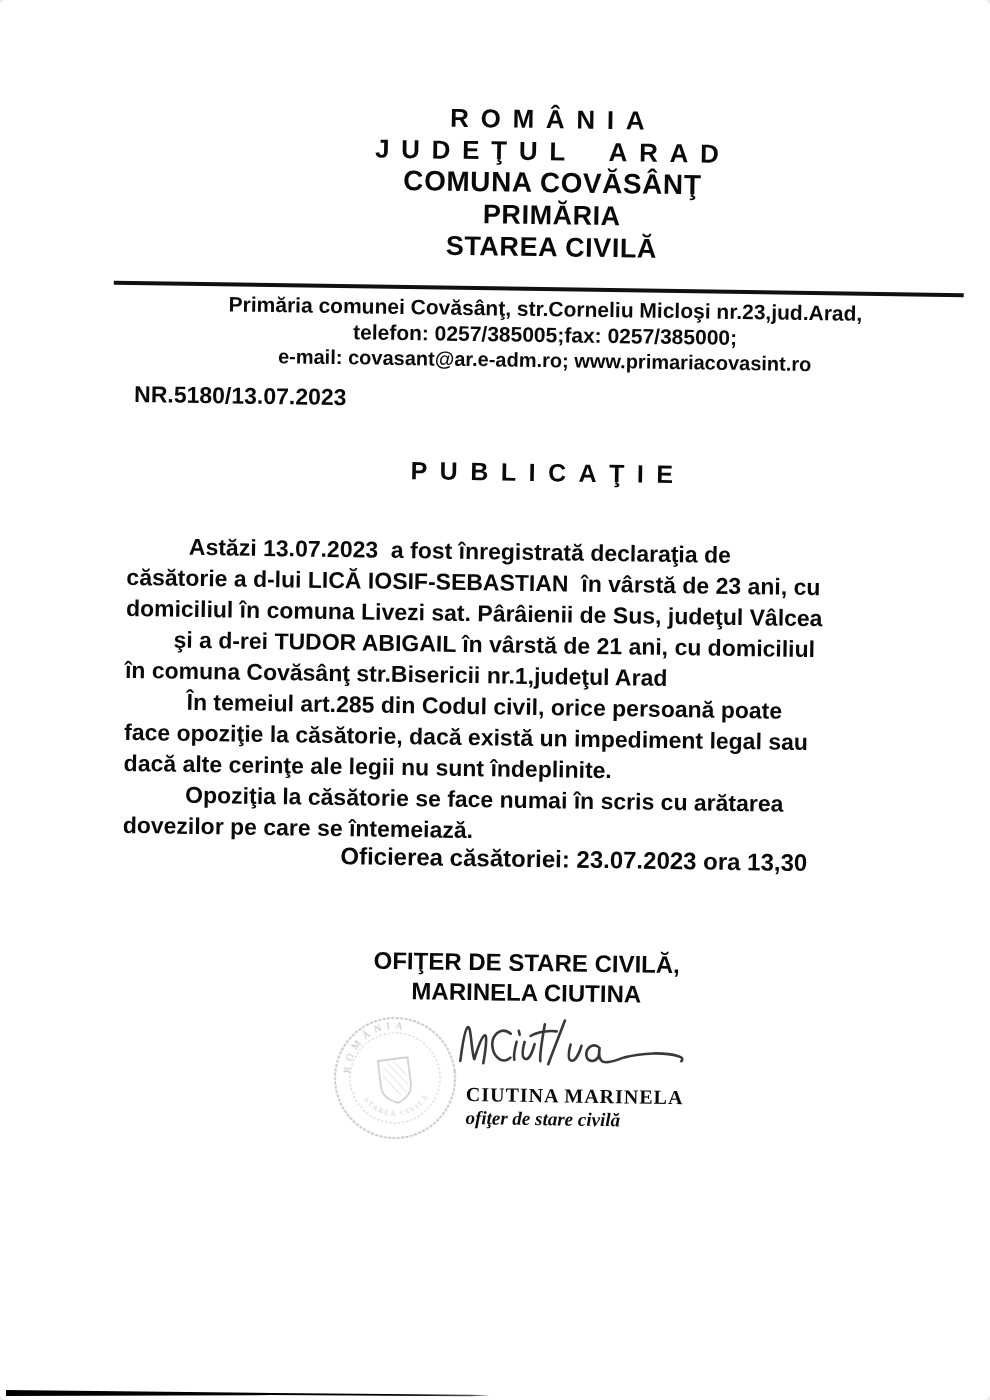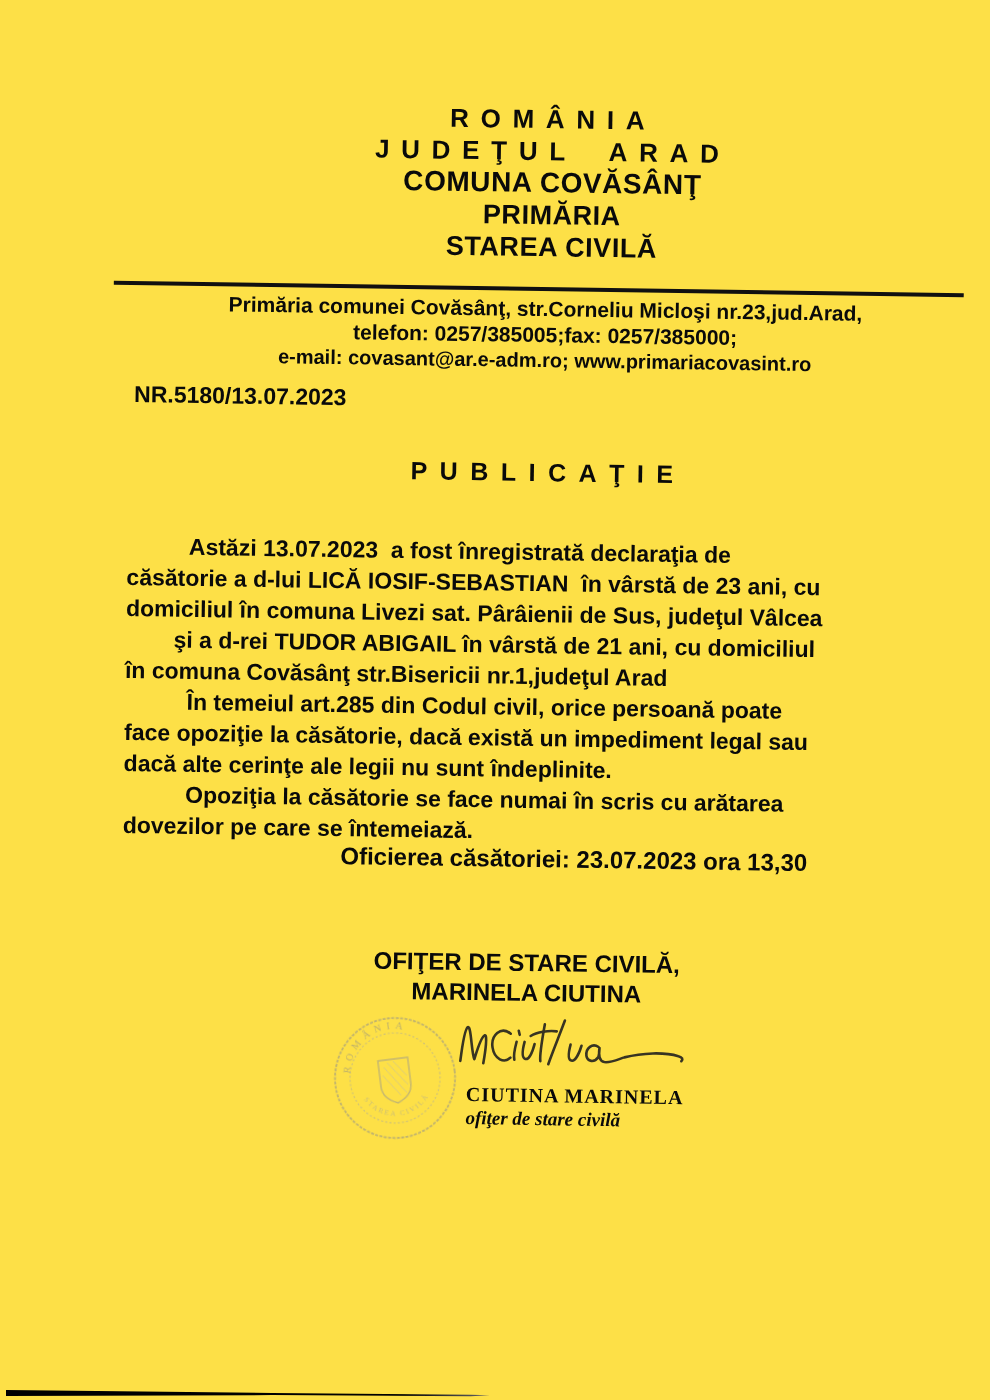--- a/index.html
+++ b/index.html
@@ -1,19 +1,19 @@
 <!DOCTYPE html>
 <html><head>
 <meta charset="utf-8">
 <style>
   html,body{margin:0;padding:0;background:#e8e8e8;}
   .page{
     position:relative; width:990px; height:1400px; margin:0 auto;
-    background:#fde047; overflow:hidden;
-    font-family:"Liberation Sans", sans-serif; color:#0a0a0a;
+    background:#ffffff; overflow:hidden;
+    font-family:"Liberation Sans", sans-serif; color:#0a0a0a;border-radius:6px;
   }
   .tilt{position:absolute; left:0; top:0; width:990px; height:1400px;
     transform:rotate(0.85deg); transform-origin:0 0;}
   
   .header{position:absolute; left:0; top:95px; width:1110px; text-align:center; font-weight:700;}
   .hl{line-height:32px; white-space:pre;}
   .hl-country{font-size:26px; letter-spacing:0.45em;}
   .hl-county{font-size:26px; letter-spacing:0.45em; word-spacing:0.55em;}
   .hl-commune{font-size:28px; letter-spacing:0.02em;}
   .hl-inst{font-size:27px; letter-spacing:0.02em;}

